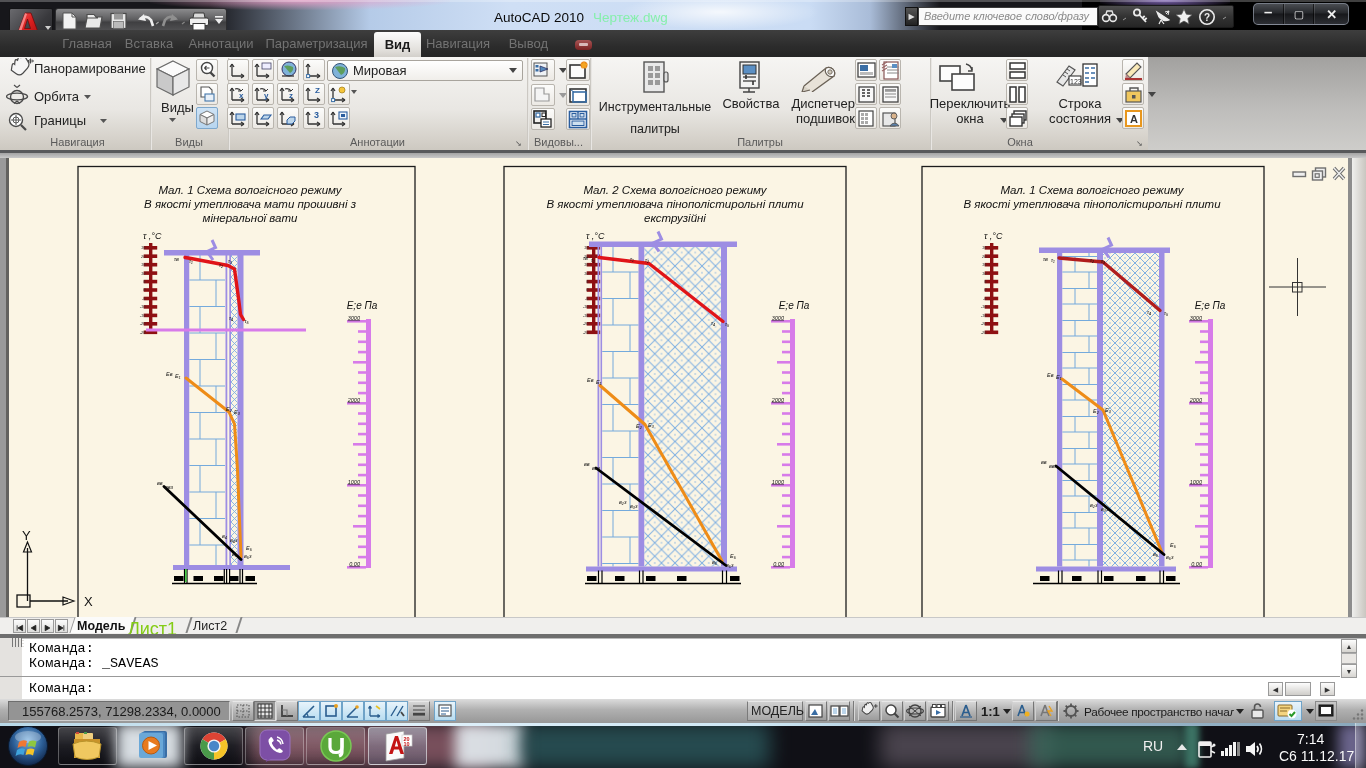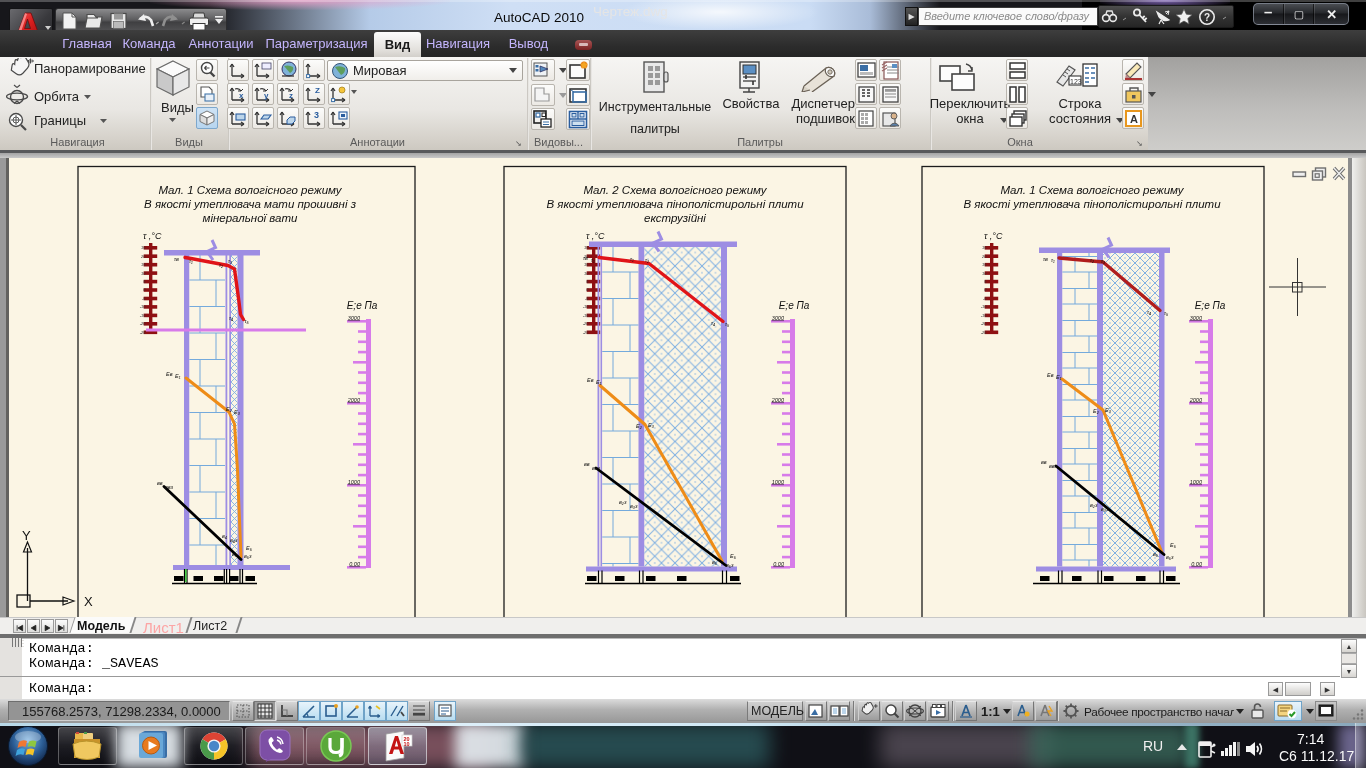--- a/index.html
+++ b/index.html
@@ -1,30 +1,30 @@
 <!DOCTYPE html>
 <html><head><meta charset="utf-8"><style>
 *{margin:0;padding:0;box-sizing:border-box}
 body{width:1366px;height:768px;overflow:hidden;position:relative;background:#000;
  font-family:"Liberation Sans",sans-serif}
 .abs{position:absolute}
-.tabtxt{color:#c4b5fd;font-size:13px}
+.tabtxt{color:#737373;font-size:13px}
 .plabel{position:absolute;top:136px;height:14px;font-size:11px;color:#5a5a5a;text-align:center}
 .sep{position:absolute;top:58px;height:92px;width:2px;
  background:linear-gradient(90deg,#bdb9b2,#f6f5f3)}
 </style></head><body>
 
 <div class="abs" style="left:0;top:0;width:1082px;height:30px;background:#17171b">
  <div class="abs" style="left:210px;top:0;width:1000px;height:30px;background:linear-gradient(90deg,rgba(23,23,27,0) 0%,#b5cbe8 16%,#cfdff5 30%,#cadcf4 60%,#a9bcd8 66%,rgba(23,23,27,0) 73%)"></div>
  <div class="abs" style="left:150px;top:0;width:300px;height:10px;background:radial-gradient(ellipse at 50% 0%,rgba(233,160,200,.95),rgba(233,160,200,0) 75%)"></div>
  <div class="abs" style="left:1100px;top:0;width:130px;height:8px;background:radial-gradient(ellipse at 50% 0%,rgba(150,120,210,.9),rgba(150,120,210,0) 80%)"></div>
  <div class="abs" style="left:620px;top:0;width:200px;height:30px;background:radial-gradient(ellipse at 50% 40%,rgba(255,255,255,.8),rgba(255,255,255,0) 70%)"></div>
  <div class="abs" style="left:0;top:0;width:1366px;height:2px;background:rgba(255,255,255,.25)"></div>
  <div class="abs" style="left:494px;top:10px;font-size:13.5px;color:#0a0a0a">AutoCAD 2010</div>
- <div class="abs" style="left:593px;top:4px;font-size:13.5px;color:#e5e5e5">Чертеж.dwg</div>
+ <div class="abs" style="left:593px;top:10px;font-size:13.5px;color:#86efac">Чертеж.dwg</div>
 </div>
 <div class="abs" style="left:1253px;top:3px;width:96px;height:22px;border-radius:5px;
  border:1px solid rgba(180,190,205,.55);background:linear-gradient(#4a4d52,#26282c 45%,#17181b 50%,#2c2e33);display:flex">
  <div style="flex:1;border-right:1px solid rgba(0,0,0,.6);color:#eee;text-align:center;font-size:15px;line-height:16px;font-weight:bold">–</div>
  <div style="flex:1;border-right:1px solid rgba(0,0,0,.6);border-left:1px solid rgba(255,255,255,.12);color:#eee;text-align:center;font-size:11px;line-height:20px">▢</div>
  <div style="flex:1.15;border-left:1px solid rgba(255,255,255,.12);color:#eee;text-align:center;font-size:13px;line-height:21px;font-weight:bold">✕</div>
 </div>
 <div class="abs" style="left:905px;top:7px;width:13px;height:19px;background:linear-gradient(#555,#222);border:1px solid #111;color:#ddd;font-size:8px;line-height:18px;text-align:center">▶</div>
 <div class="abs" style="left:918px;top:7px;width:180px;height:19px;background:#fafafa;border:1px solid #3a3a3a;
  font-size:11px;font-style:italic;color:#8a8a8a;line-height:17px;padding-left:5px;white-space:nowrap;overflow:hidden">Введите ключевое слово/фразу</div>
@@ -81,21 +81,21 @@
  <path d="M126,15 l2.6,-2" stroke="#888" stroke-width="1.1"></path>
  <path d="M137,9 l1,-5 10,0 1,5" fill="#dadada" stroke="#3a3a3a" stroke-width="1"></path>
  <rect x="133.5" y="9" width="19" height="7.5" rx="1.5" fill="#efefef" stroke="#3a3a3a"></rect>
  <rect x="137" y="14.5" width="12" height="6.5" fill="#fdfdfd" stroke="#3a3a3a"></rect>
  <path d="M159,10 l8,0 -4,5 z" fill="#ededed"></path>
  <rect x="159" y="7" width="8" height="1.6" fill="#ededed"></rect>
  </g>
 </svg></div>
 <div class="abs" style="left:0;top:30px;width:1366px;height:27px;background:linear-gradient(#3e3e3e,#2c2c2c 60%,#252525)"></div>
 <div class="abs tabtxt" style="left:57px;top:36px;width:60px;text-align:center;white-space:nowrap">Главная</div>
-<div class="abs tabtxt" style="left:122px;top:36px;width:54px;text-align:center;white-space:nowrap">Команда</div>
+<div class="abs tabtxt" style="left:122px;top:36px;width:54px;text-align:center;white-space:nowrap">Вставка</div>
 <div class="abs tabtxt" style="left:184px;top:36px;width:74px;text-align:center;white-space:nowrap">Аннотации</div>
 <div class="abs tabtxt" style="left:265px;top:36px;width:103px;text-align:center;white-space:nowrap">Параметризация</div>
 <div class="abs" style="left:374px;top:32px;width:47px;height:25px;background:linear-gradient(#fbfbfb,#e3e1dd 70%,#d2cfca);border-radius:3px 3px 0 0;color:#1a1a1a;font-size:13px;font-weight:bold;text-align:center;line-height:25px">Вид</div>
 <div class="abs tabtxt" style="left:423px;top:36px;width:70px;text-align:center;white-space:nowrap">Навигация</div>
 <div class="abs tabtxt" style="left:508px;top:36px;width:40px;text-align:right;white-space:nowrap">Вывод</div>
 <div class="abs" style="left:575px;top:40px;width:17px;height:10px;background:linear-gradient(#a85555,#7a2222);border-radius:4px">
  <div class="abs" style="left:4px;top:3px;width:9px;height:3px;background:#d9b8b8;border-radius:1px"></div>
   </div>
 <div class="abs" style="left:0;top:57px;width:1148px;height:95px;background:linear-gradient(#f6f5f3,#e9e7e3 55%,#d6d2cb 85%,#cbc7bf)"></div>
 <div class="abs" style="left:1148px;top:57px;width:218px;height:95px;background:linear-gradient(#a2a19f,#bebdbb 55%,#cfcecb)"></div>
@@ -807,21 +807,21 @@
     </svg></div>
 <div class="abs" style="left:55px;top:619px;width:13px;height:14px;background:linear-gradient(#fcfcfc,#dcdcda);border:1px solid #9a9a9a">
     <svg width="11" height="12" viewBox="0 0 14 14">
       <g fill="#222" stroke="#222" stroke-width="1">
         <path d="M10,3.5 l0,7 M3,3.5 L9,7 L3,10.5 Z"></path>
       </g>
     </svg></div>
 <div class="abs" style="left:72px;top:617px;width:62px;height:16px;background:#fbfbfa;border-left:1px solid #999;border-right:2px solid #888;transform:skewX(-18deg);"></div>
 <div class="abs" style="left:77px;top:619px;font-size:12.5px;font-weight:bold;color:#111">Модель</div>
 <div class="abs" style="left:138px;top:617px;width:52px;height:16px;border-right:2px solid #888;transform:skewX(-18deg)"></div>
-<div class="abs" style="left:143px;top:619px;font-size:15px;color:#fca5a5">Лист1</div>
+<div class="abs" style="left:128px;top:619px;font-size:18px;color:#84cc16">Лист1</div>
 <div class="abs" style="left:188px;top:617px;width:52px;height:16px;border-right:2px solid #888;transform:skewX(-18deg)"></div>
 <div class="abs" style="left:193px;top:619px;font-size:12.5px;color:#222">Лист2</div>
 <div class="abs" style="left:0;top:634px;width:1366px;height:4px;background:#6e6e6e"></div>
 <div class="abs" style="left:0;top:638px;width:1366px;height:61px;background:#fff;border-top:1px solid #bbb"></div>
 <div class="abs" style="left:0;top:638px;width:22px;height:61px;background:#e4e2df"></div>
 <div class="abs" style="left:12px;top:638px;width:12px;height:9px;background:repeating-linear-gradient(90deg,#777 0,#777 1.5px,transparent 1.5px,transparent 3px),repeating-linear-gradient(0deg,#e4e2df 0,#e4e2df 1.5px,transparent 1.5px,transparent 3px)"></div>
 <div class="abs" style="left:29px;top:641px;font-family:'Liberation Mono',monospace;font-size:13.5px;color:#000">Команда:</div>
 <div class="abs" style="left:29px;top:656px;font-family:'Liberation Mono',monospace;font-size:13.5px;color:#000">Команда: _SAVEAS</div>
 <div class="abs" style="left:0;top:676px;width:1340px;height:1px;background:#999"></div>
 <div class="abs" style="left:29px;top:681px;font-family:'Liberation Mono',monospace;font-size:13.5px;color:#000">Команда:</div>

